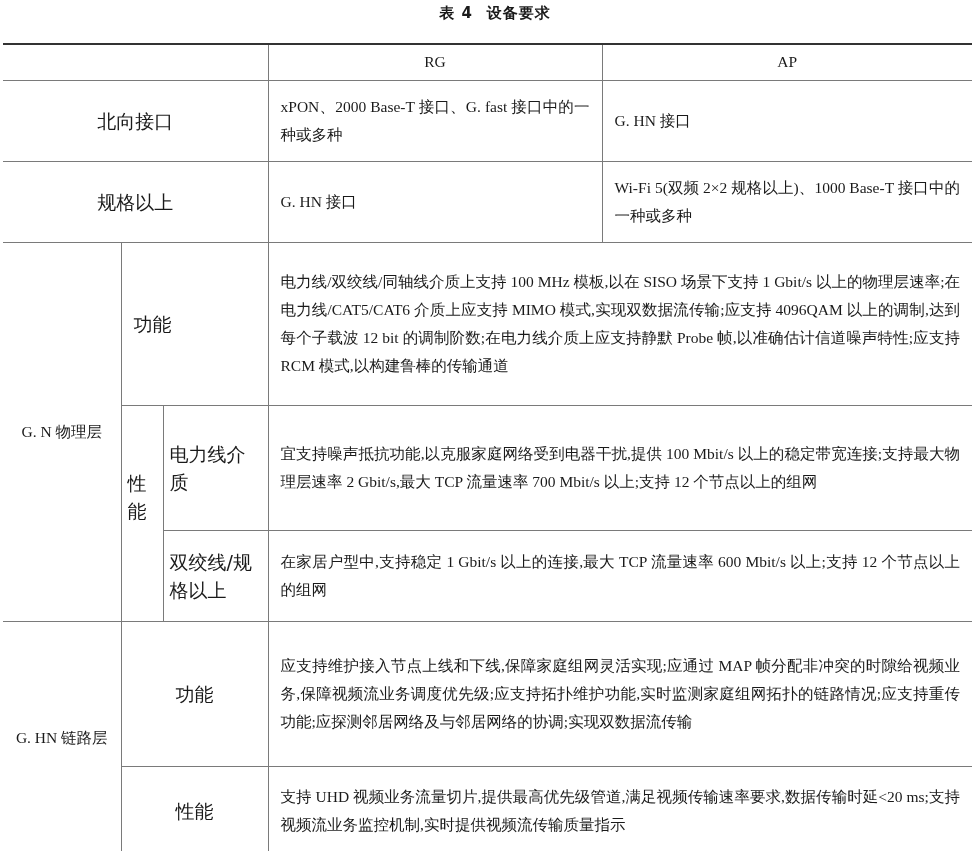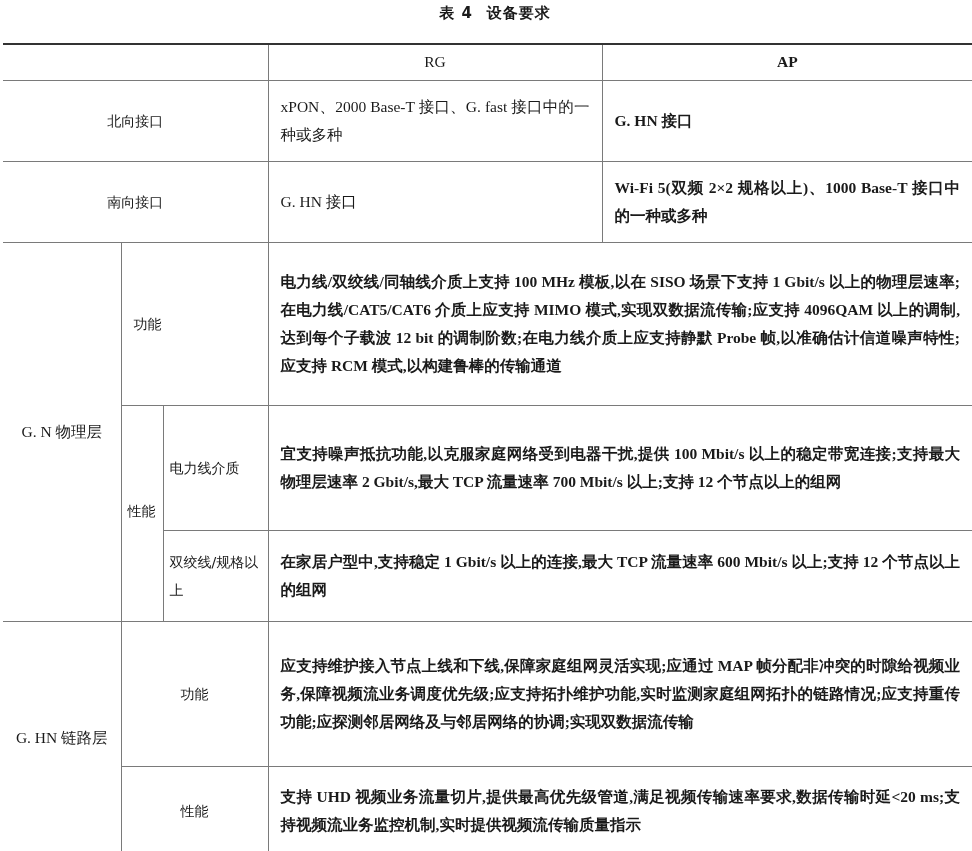--- a/index.html
+++ b/index.html
@@ -20,23 +20,23 @@
     border-collapse: collapse; table-layout: fixed;
     border-top: 2px solid #333; border-bottom: 2px solid #333;
     font-size: 15.5px;
     margin-top: 8px;
   }
   td {
     border: 1px solid #7a7a7a; padding: 0 12px; vertical-align: middle;
     line-height: 28px;
   }
   table tr td:first-child { border-left: none; }
-  table tr td:last-child { border-right: none; font-weight: bold; }
+  table tr td:last-child { border-right: none; }
   .center { text-align: center; }
-  .cjk { font-family: "DejaVu Sans", sans-serif; font-size: 14px; }
+  .cjk { font-family: "DejaVu Sans", sans-serif; font-size: 19px; }
   .small-pad { padding: 0 6px; }
   .body-text { text-align: justify; }
 </style>
 </head>
 <body>
 
 <div class="title">
   <span class="num">表 4</span><span>设备要求</span>
 </div>
 
@@ -53,21 +53,21 @@
     <td colspan="3"></td>
     <td class="center">RG</td>
     <td class="center">AP</td>
   </tr>
   <tr style="height:81px">
     <td colspan="3" class="center cjk">北向接口</td>
     <td class="body-text">xPON、2000 Base-T 接口、G. fast 接口中的一种或多种</td>
     <td>G. HN 接口</td>
   </tr>
   <tr style="height:81px">
-    <td colspan="3" class="center cjk">南向接口</td>
+    <td colspan="3" class="center cjk">规格以上</td>
     <td>G. HN 接口</td>
     <td class="body-text">Wi-Fi 5(双频 2×2 规格以上)、1000 Base-T 接口中的一种或多种</td>
   </tr>
   <tr style="height:163px">
     <td rowspan="3" class="center">G. N 物理层</td>
     <td colspan="2" class="cjk">功能</td>
     <td colspan="2" class="body-text">电力线/双绞线/同轴线介质上支持 100 MHz 模板,以在 SISO 场景下支持 1 Gbit/s 以上的物理层速率;在电力线/CAT5/CAT6 介质上应支持 MIMO 模式,实现双数据流传输;应支持 4096QAM 以上的调制,达到每个子载波 12 bit 的调制阶数;在电力线介质上应支持静默 Probe 帧,以准确估计信道噪声特性;应支持 RCM 模式,以构建鲁棒的传输通道</td>
   </tr>
   <tr style="height:125px">
     <td rowspan="2" class="cjk small-pad" style="vertical-align:bottom; padding-bottom:96px;">性能</td>

